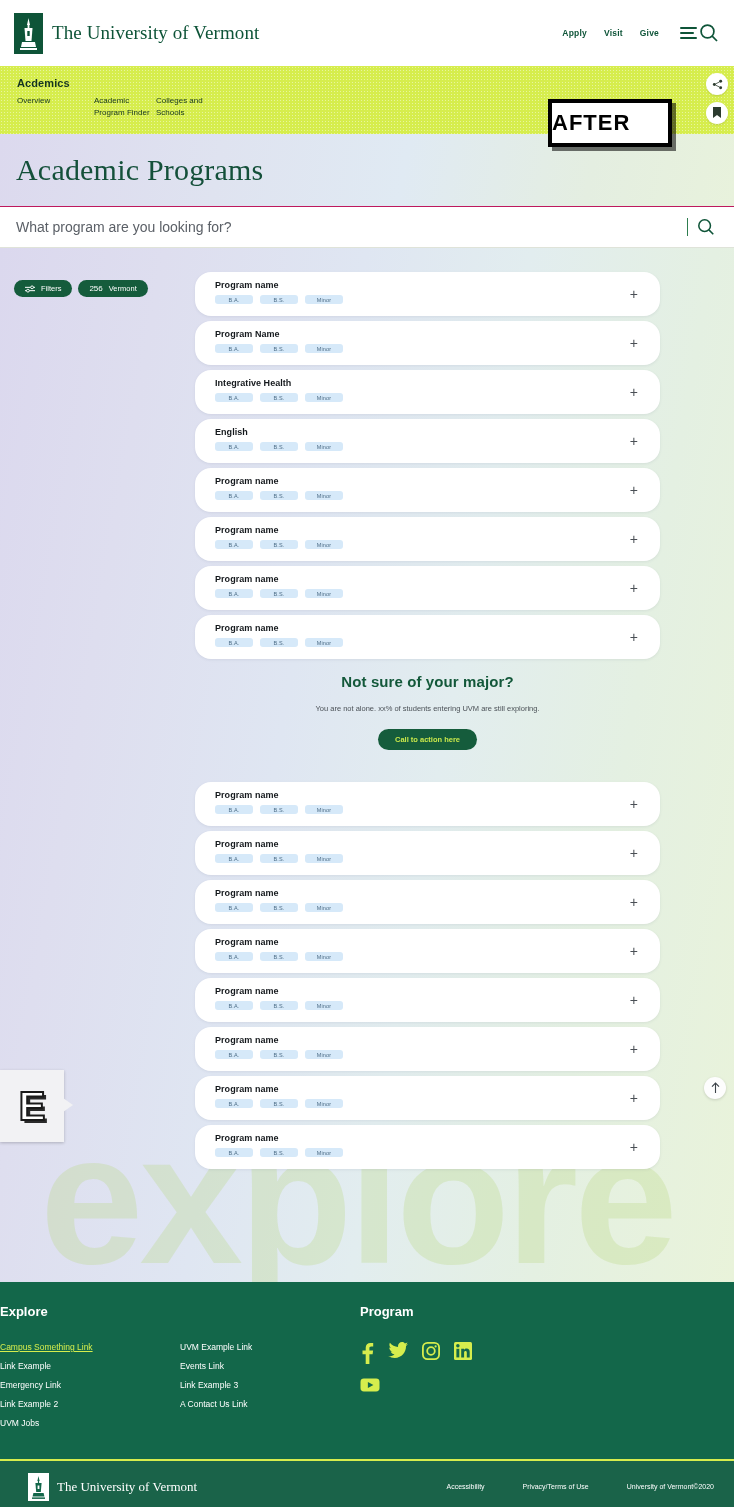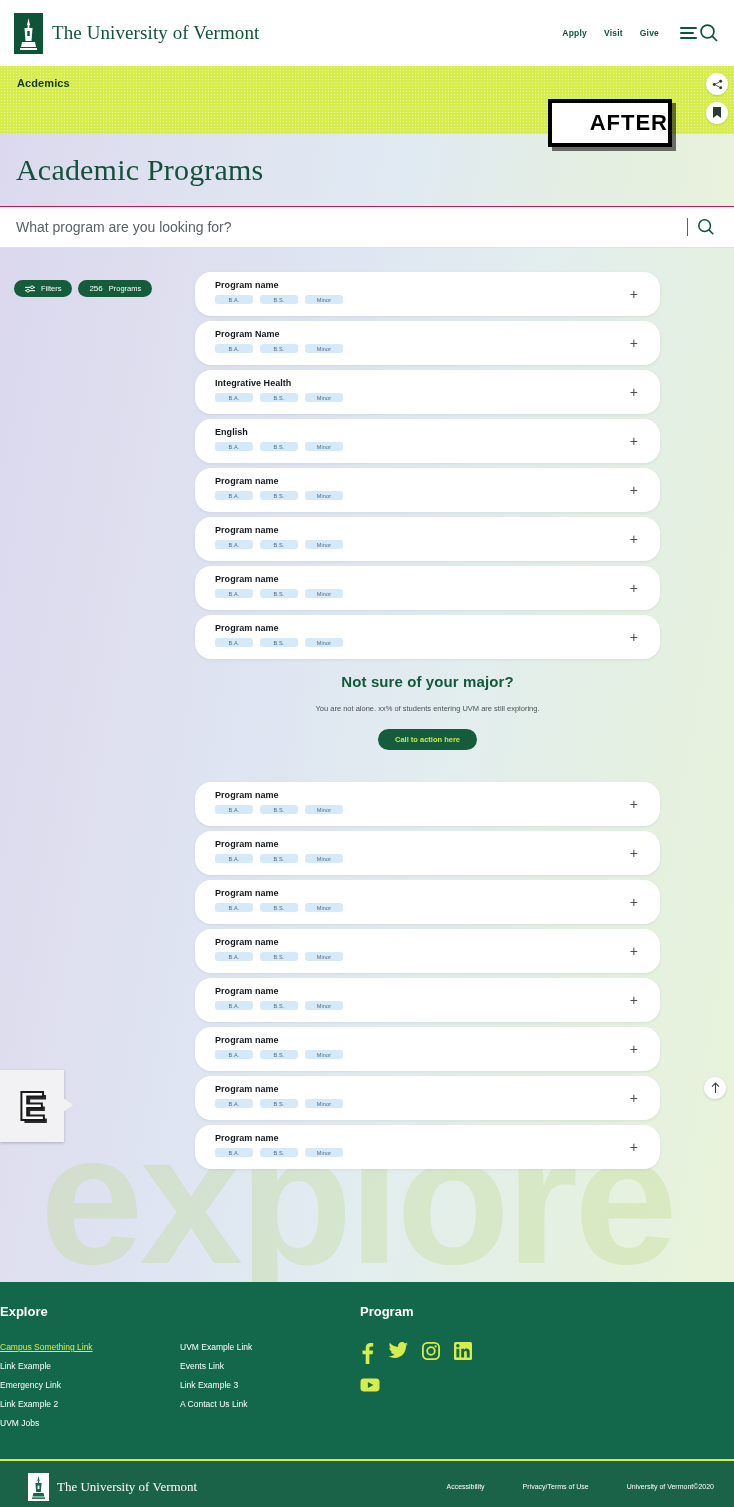--- a/index.html
+++ b/index.html
@@ -82,21 +82,21 @@
   .circle-btn.bookmark { top: 36px; }
 
   
   .after-badge {
     position: absolute;
     left: 548px; top: 99px;
     width: 124px; height: 48px;
     background: #ffffff;
     border: 4px solid #000000;
     box-shadow: 4px 4px 0 rgba(0,0,0,.55);
-    display: flex; align-items: center; justify-content: flex-end;
+    display: flex; align-items: center; justify-content: flex-start;
     z-index: 40;
   }
   .after-badge span {
     font-family: "Liberation Sans Narrow", "Liberation Sans", sans-serif;
     font-size: 22px; font-weight: bold; letter-spacing: 1px; color: #000;
   }
 
   
   .hero {
     height: 72px;
@@ -342,20 +342,25 @@
         <svg width="22" height="22" viewBox="0 0 22 22">
           <circle cx="9.5" cy="9.5" r="6.4" fill="none" stroke="#0e5438" stroke-width="1.7"></circle>
           <line x1="14.2" y1="14.2" x2="19" y2="19" stroke="#0e5438" stroke-width="1.7"></line>
         </svg>
       </div>
     </div>
   </div>
 
   <div class="subnav">
     <div class="subnav-title">Acdemics</div>
+    <div class="subnav-links">
+      <a href="#">Overview</a>
+      <a href="#">Academic Program Finder</a>
+      <a href="#">Colleges and Schools</a>
+    </div>
     <div class="circle-btn share">
       <svg width="11" height="11" viewBox="0 0 14 14">
         <circle cx="11" cy="3" r="1.9" fill="#2c3b2f"></circle>
         <circle cx="3" cy="7" r="1.9" fill="#2c3b2f"></circle>
         <circle cx="11" cy="11" r="1.9" fill="#2c3b2f"></circle>
         <line x1="4.6" y1="6.2" x2="9.4" y2="3.8" stroke="#2c3b2f" stroke-width="1"></line>
         <line x1="4.6" y1="7.8" x2="9.4" y2="10.2" stroke="#2c3b2f" stroke-width="1"></line>
       </svg>
     </div>
     <div class="circle-btn bookmark">
@@ -393,21 +398,21 @@
             <line x1="0" y1="2.5" x2="12" y2="2.5" stroke="#fff" stroke-width="1.2"></line>
             <line x1="0" y1="6.5" x2="12" y2="6.5" stroke="#fff" stroke-width="1.2"></line>
             <circle cx="8.5" cy="2.5" r="1.7" fill="#155c3c" stroke="#fff" stroke-width="1.1"></circle>
             <circle cx="3.5" cy="6.5" r="1.7" fill="#155c3c" stroke="#fff" stroke-width="1.1"></circle>
           </svg>
         </span>
         <span class="lbl">Filters</span>
       </div>
       <div class="pill">
         <span class="cnt">256</span>
-        <span class="lbl">Programs</span>
+        <span class="lbl">Vermont</span>
       </div>
     </div>
 
     <div class="cards">
 
       <div class="card">
         <div class="card-title">Program name</div>
         <div class="tags">
           <span class="tag">B.A.</span>
           <span class="tag">B.S.</span>

